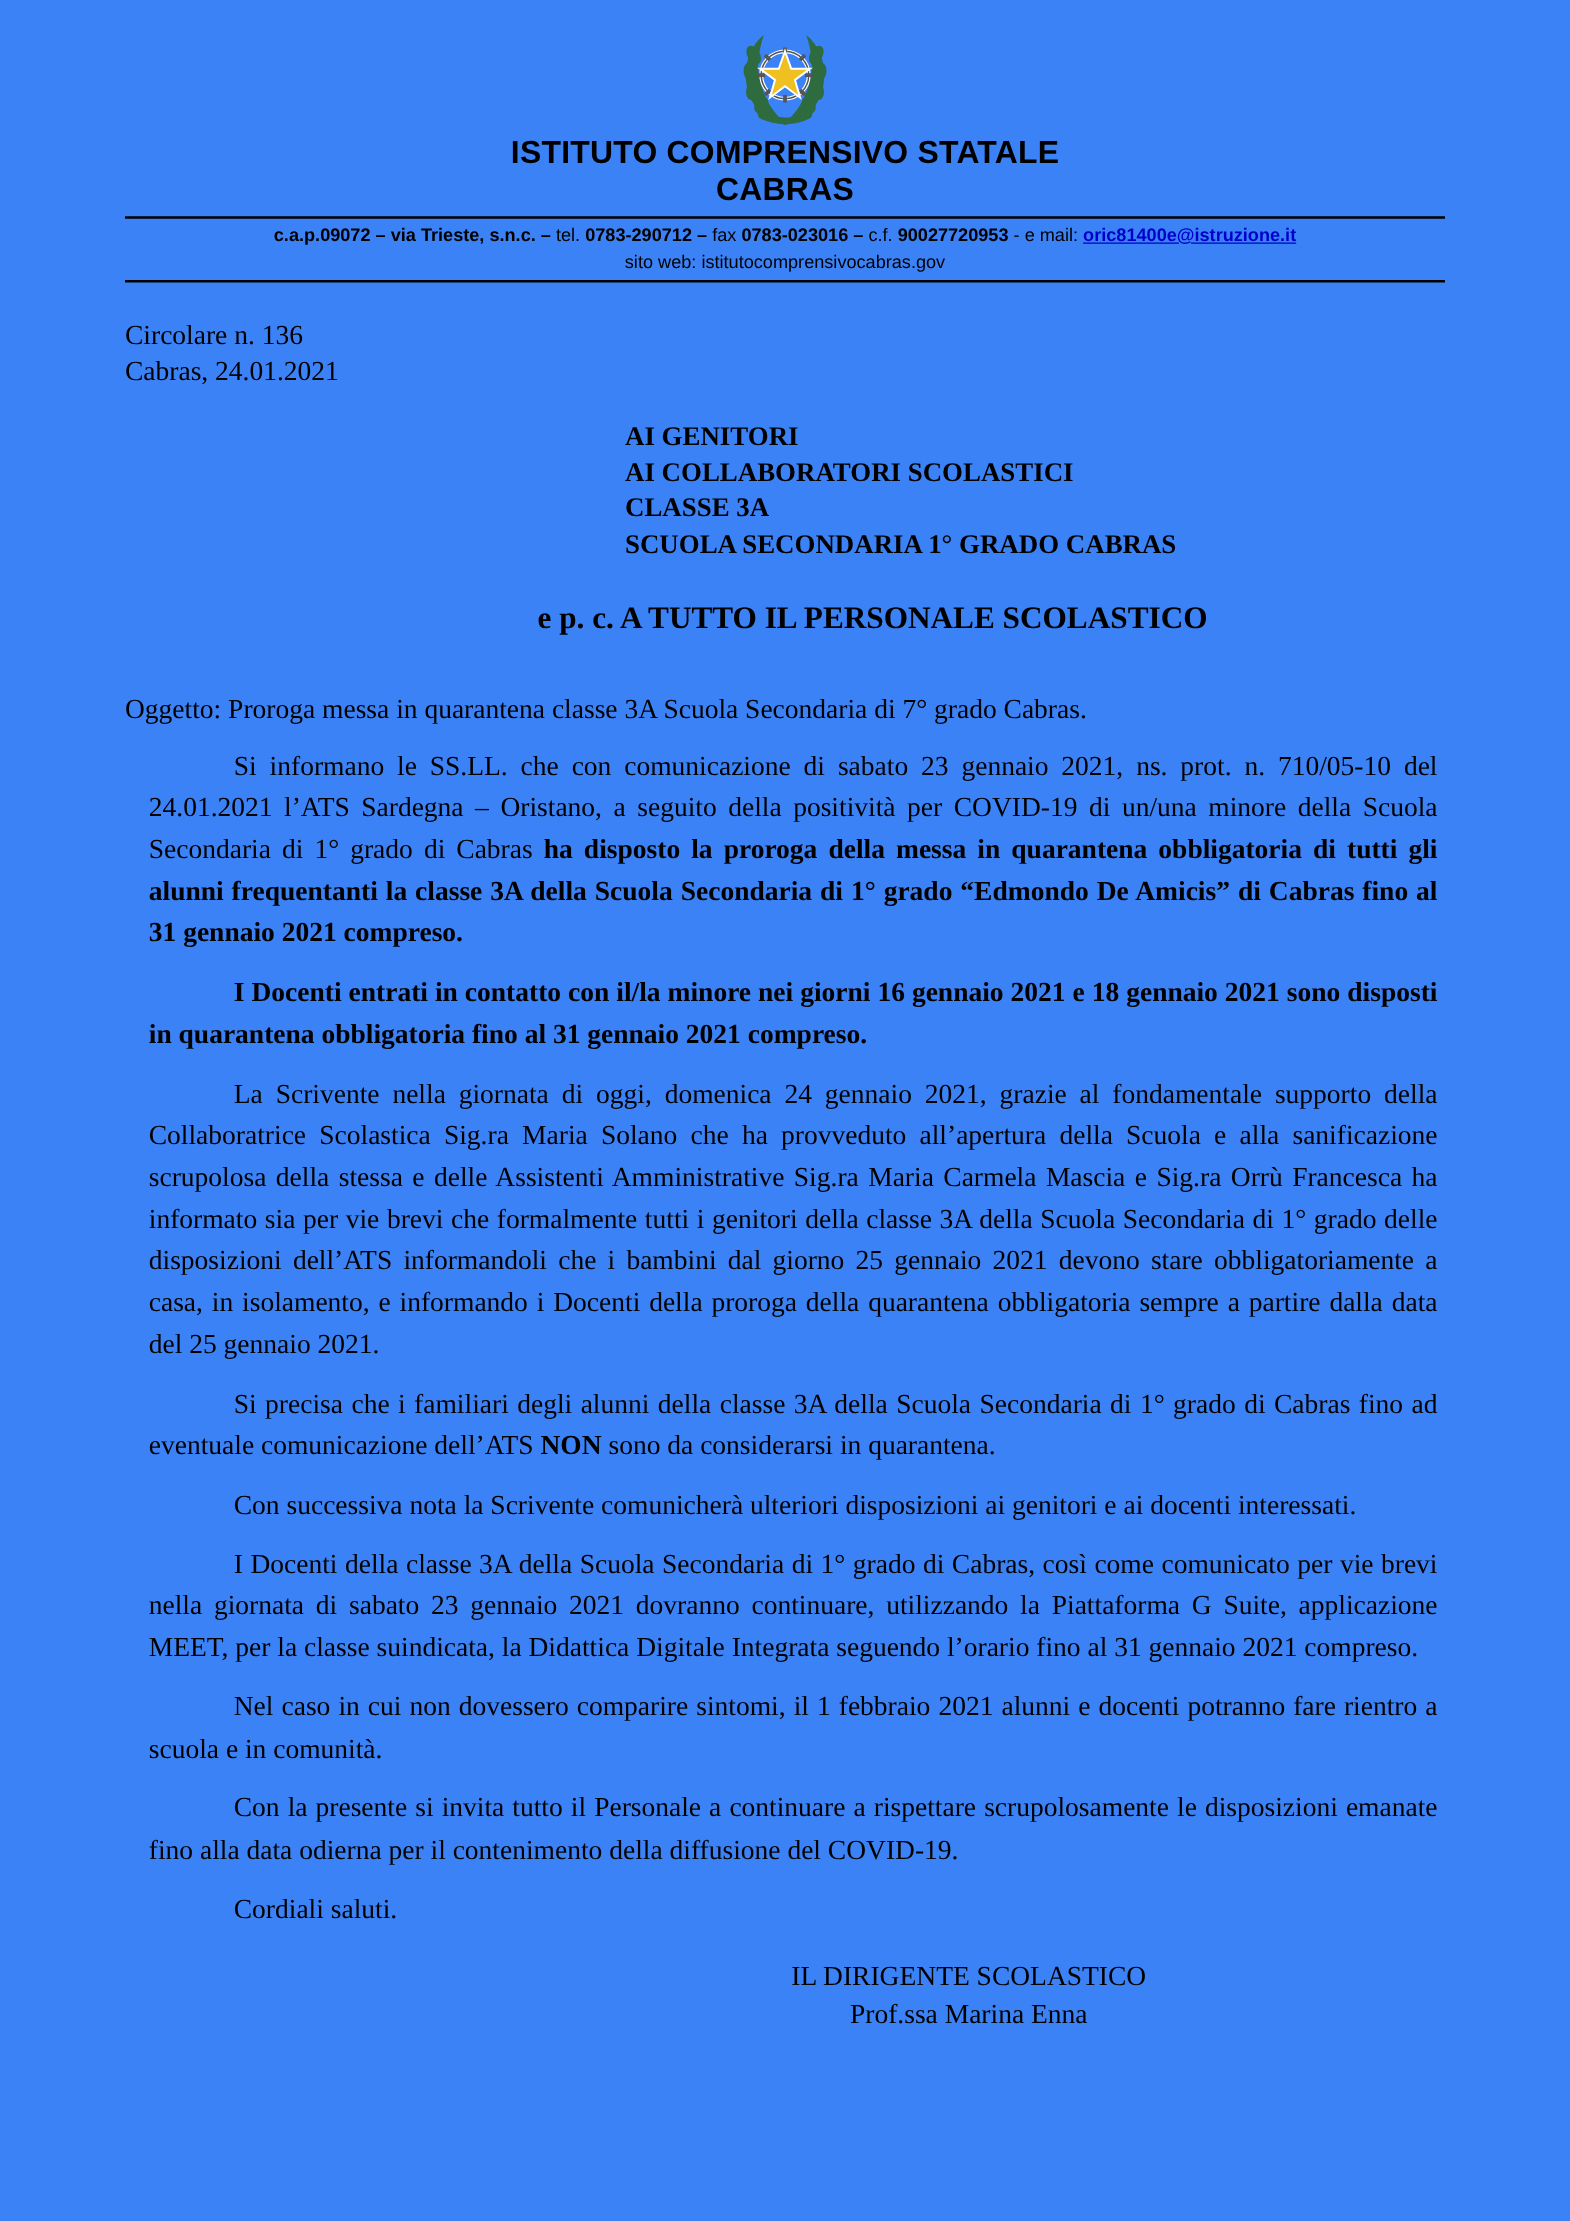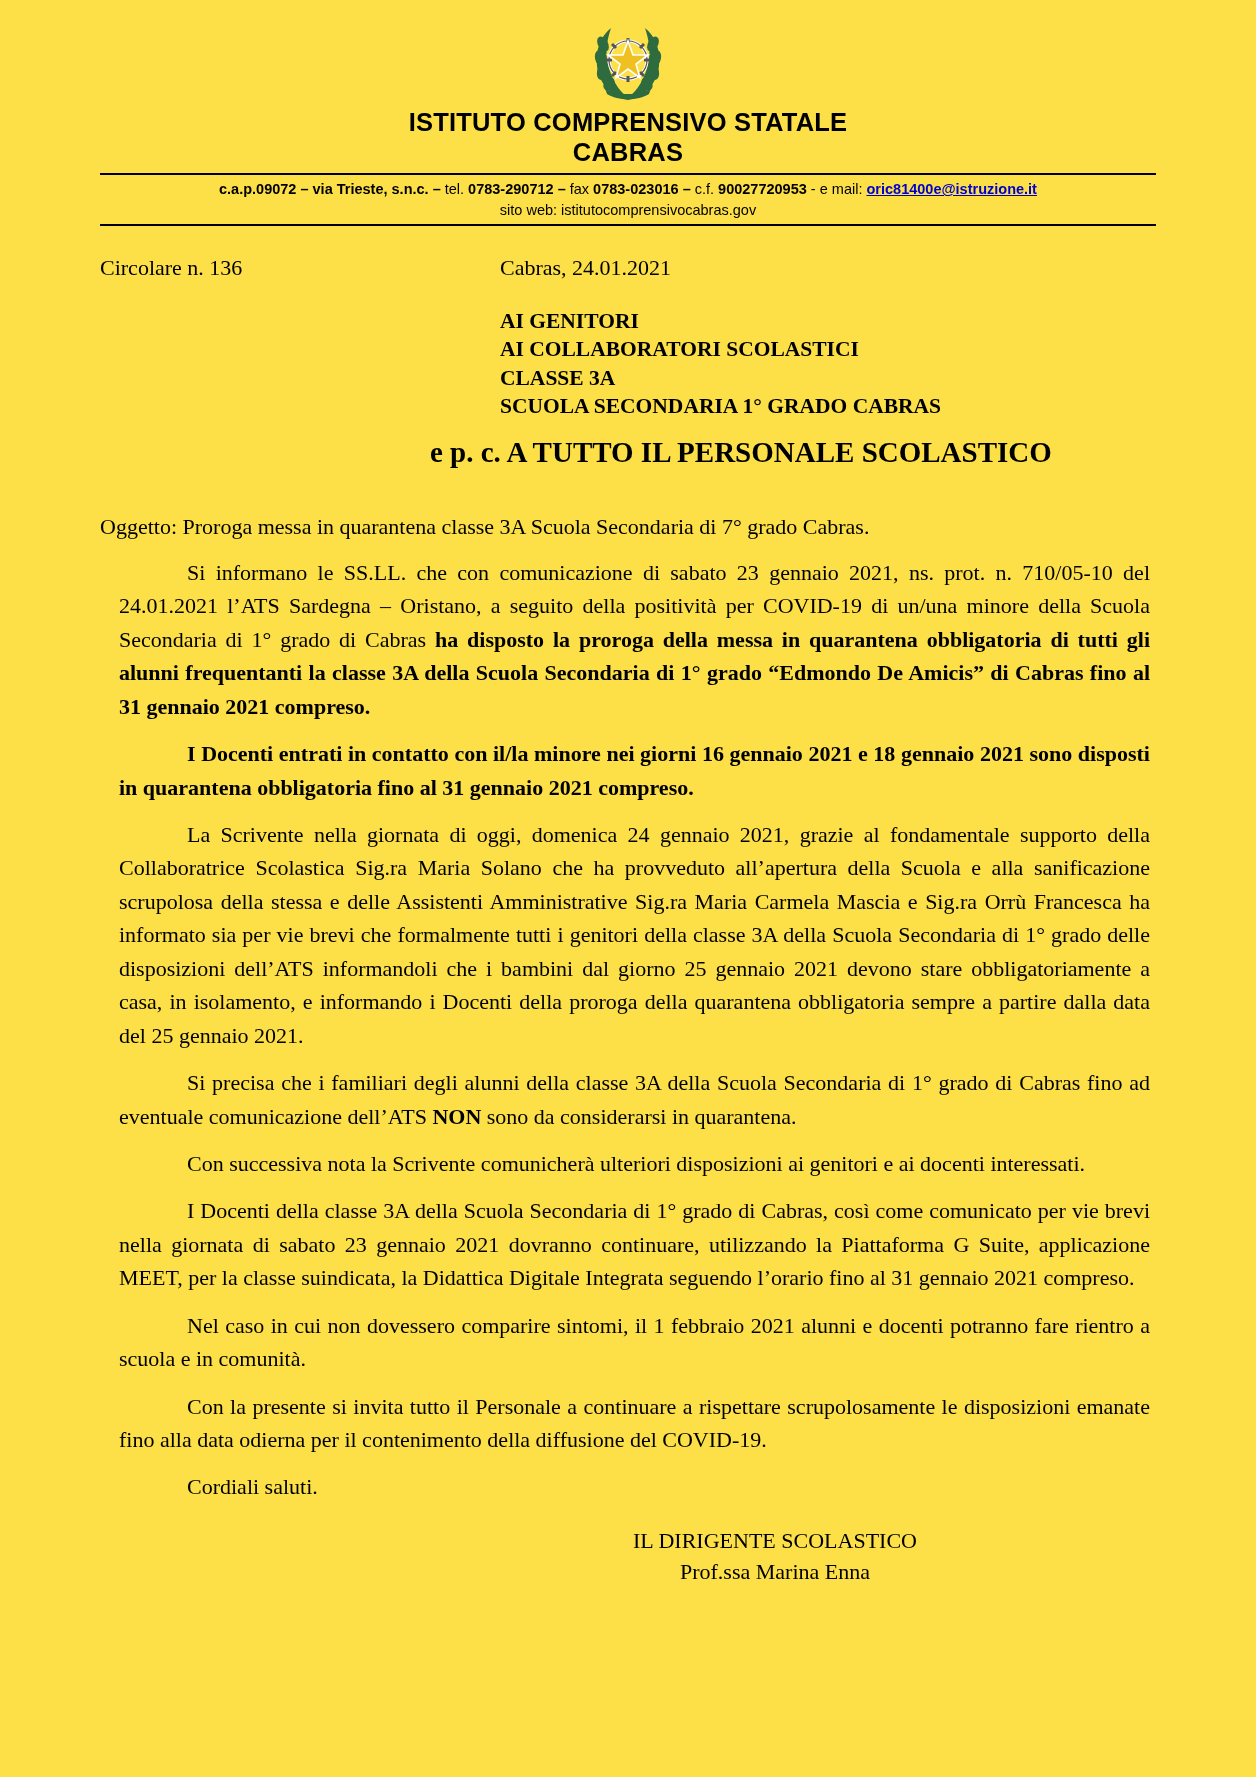--- a/index.html
+++ b/index.html
@@ -13,21 +13,21 @@
     font-family: "Liberation Serif", "DejaVu Serif", serif;
     color: #000000;
     -webkit-font-smoothing: antialiased;
   }
   .page {
     position: relative;
     width: 1256px;
     min-height: 1777px;
     box-sizing: border-box;
     padding: 0;
-    background: #fde047;
+    background: #3b82f6;
   }
 
   
   .letterhead {
     padding-top: 14px;
     text-align: center;
   }
   .emblem {
     display: block;
     margin: 0 auto 2px auto;
@@ -86,39 +86,40 @@
 
   
   .body-area {
     padding: 0 106px 0 100px;
   }
   .meta-row {
     display: flex;
     margin-top: 28px;
     font-size: 22px;
     line-height: 1.3;
+    flex-direction: column;
   }
   .meta-left { width: 400px; }
   .meta-right { }
 
   
   .addressees {
     margin-top: 24px;
     margin-left: 400px;
     font-weight: bold;
     font-size: 21.5px;
     line-height: 1.32;
   }
   .addressees div { white-space: nowrap; }
 
   .cc-line {
-    margin-top: 16px;
+    margin-top: 32px;
     margin-left: 330px;
     font-weight: bold;
-    font-size: 29px;
+    font-size: 25px;
   }
 
   
   .subject {
     margin-top: 44px;
     font-size: 22px;
     line-height: 1.3;
   }
 
   

